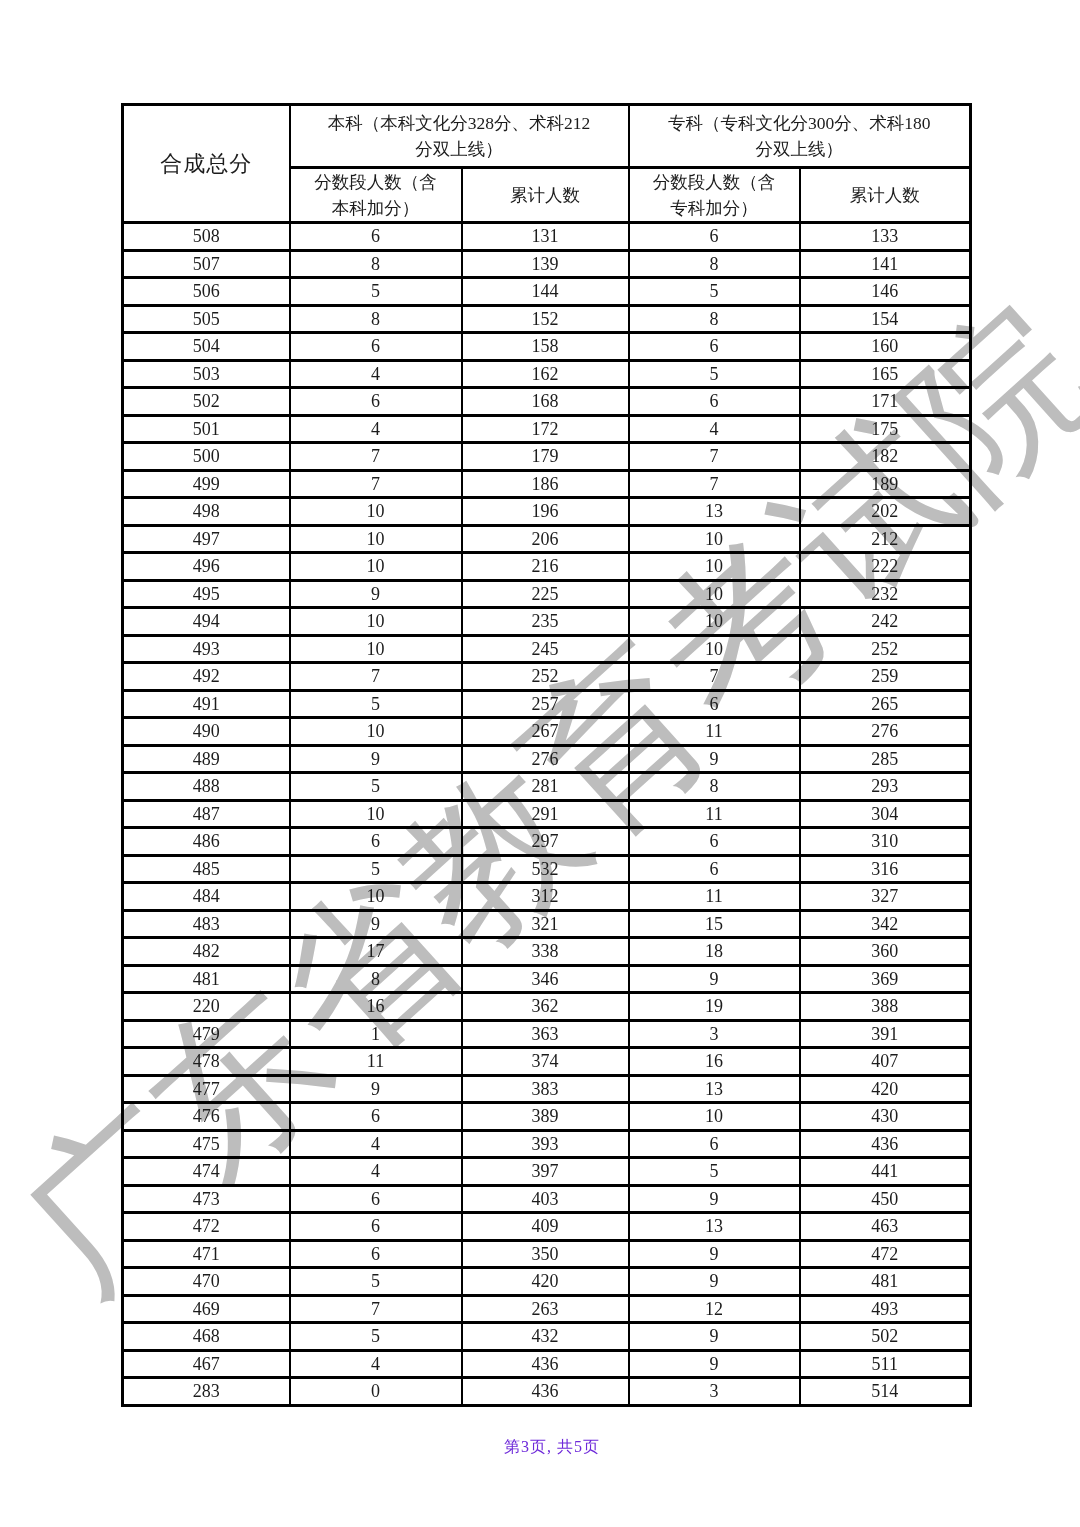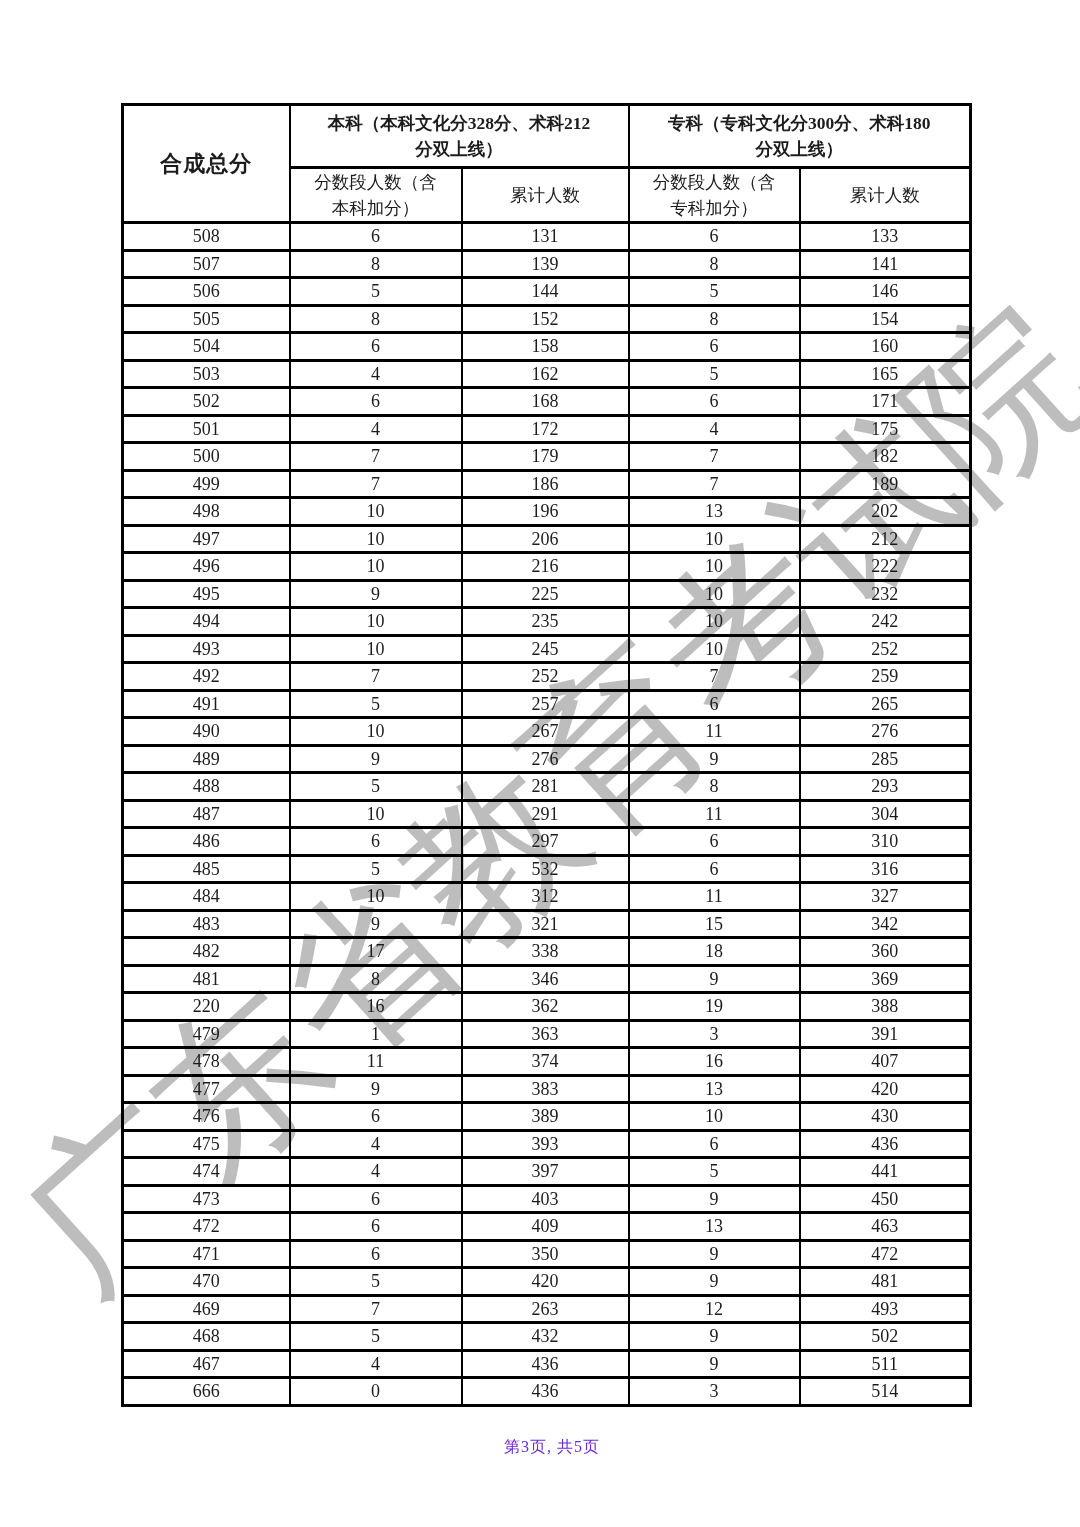--- a/index.html
+++ b/index.html
@@ -47,21 +47,21 @@
     margin:0;
     text-align:center;
     vertical-align:middle;
     font-weight:normal;
     color:#1c1c1c;
     background:transparent;
   }
   .score-table { border:3px solid #000; }
 
   thead th { font-size:17.5px; line-height:26px; }
-  tr.group-row th { height:60px;font-weight:bold; }
+  tr.group-row th { height:60px; }
   tr.sub-row th { height:52px; }
   th.corner { font-size:22px; letter-spacing:1px; }
   .hline { display:block; line-height:26px; }
 
   tbody td {
     height:24.5px;
     font-size:18px;
     line-height:24px;
   }
 
@@ -405,21 +405,21 @@
           <td>502</td>
         </tr>
         <tr>
           <td>467</td>
           <td>4</td>
           <td>436</td>
           <td>9</td>
           <td>511</td>
         </tr>
         <tr>
-          <td>666</td>
+          <td>283</td>
           <td>0</td>
           <td>436</td>
           <td>3</td>
           <td>514</td>
         </tr>
       </tbody>
   </table>
 
   <div class="footer">第3页, 共5页</div>
 

